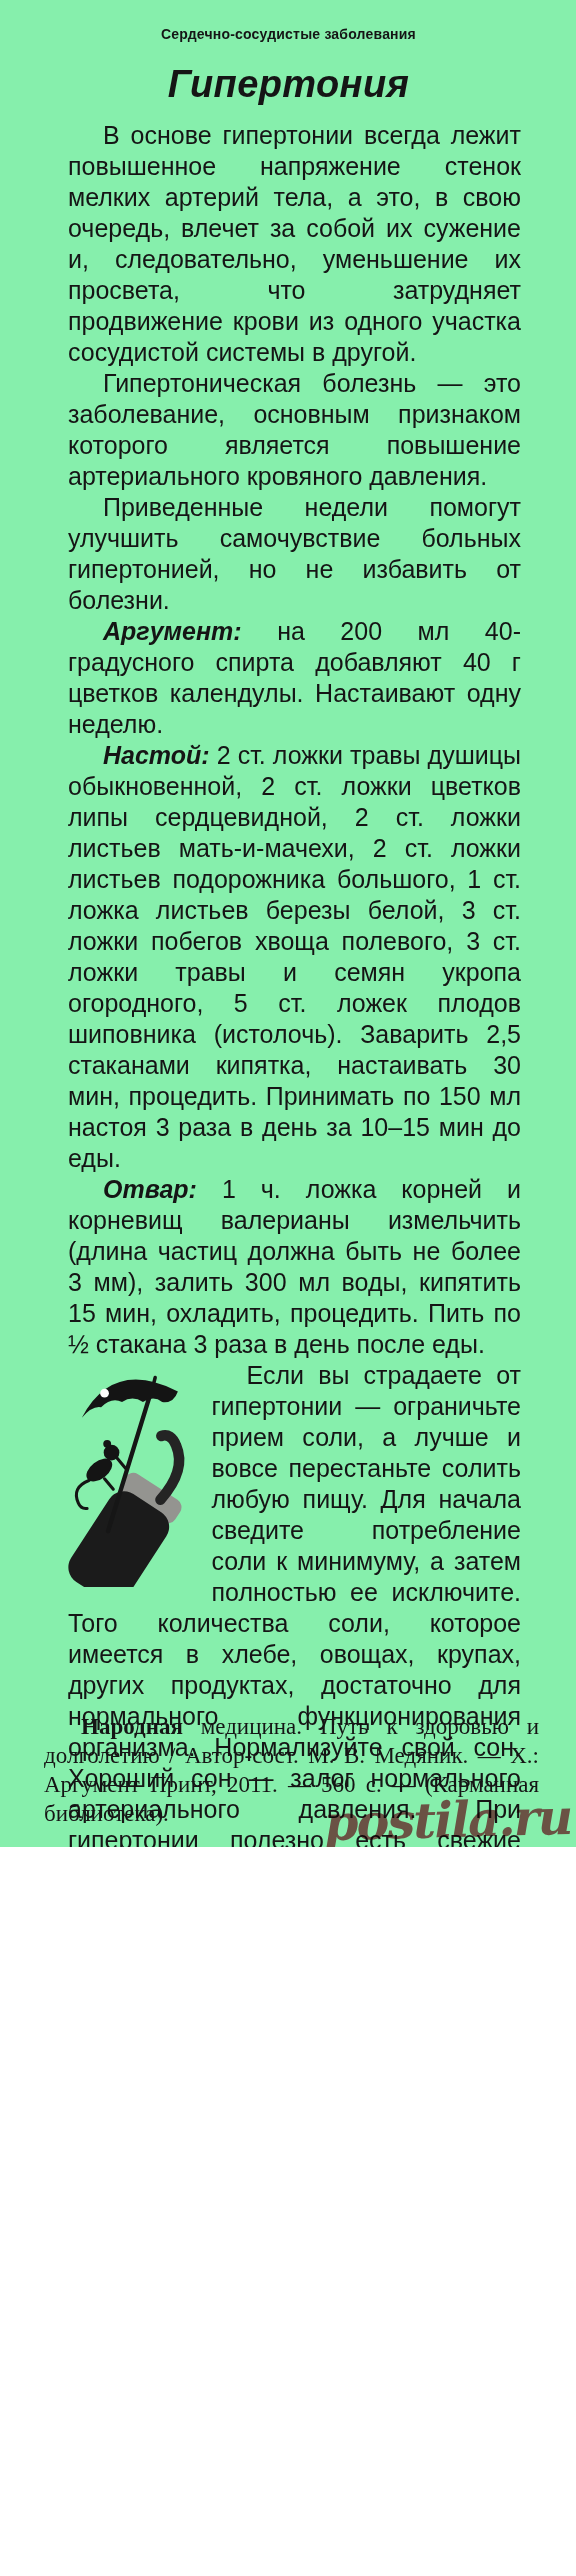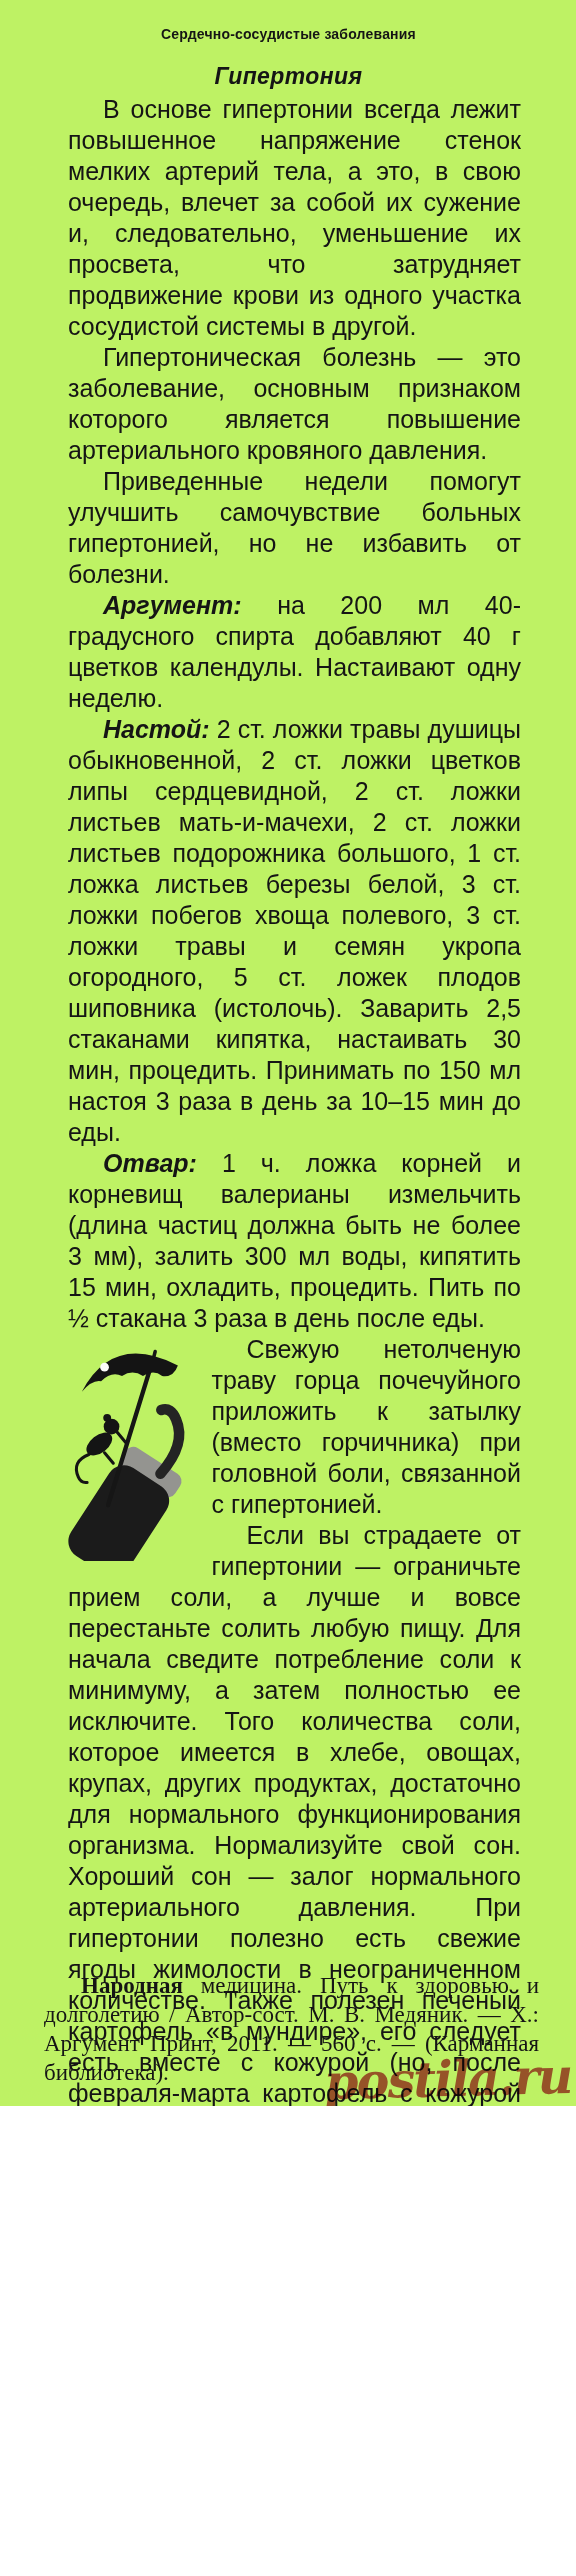--- a/index.html
+++ b/index.html
@@ -1,36 +1,36 @@
 <!DOCTYPE html>
 <html lang="ru" style="font-size:14px"><head>
 <meta charset="utf-8">
 <style>
   html, body { margin: 0; padding: 0; background: #ffffff; }
   .page {
     position: relative;
     width: 577px;
-    height: 2106px;
+    height: 1847px;
     margin: 0 auto;
-    background: #bef264;
+    background: #86efac;
     overflow: hidden;
     font-family: "Liberation Sans", sans-serif;
     color: #151515;
   }
   .running-header {
     padding-top: 26px;
     text-align: center;
     font-size: 14px;
     font-weight: bold;
     letter-spacing: 0.2px;
   }
   .title {
-    margin: 21px 0 4px 0;
+    margin: 21px 0 14px 0;
     text-align: center;
-    font-size: 23px;
+    font-size: 38px;
     font-style: italic;
     font-weight: bold;
     letter-spacing: 0.4px;
   }
   .body-text {
     padding: 0 56px 0 68px;
     font-size: 25px;
     line-height: 31px;
     text-align: justify;
   }
@@ -110,21 +110,20 @@
           <ellipse cx="46" cy="118" rx="17" ry="10" transform="rotate(-38 46 118)" fill="#141414"></ellipse>
           <circle cx="60" cy="98" r="9" fill="#141414"></circle>
           <circle cx="55" cy="88" r="4.5" fill="#141414"></circle>
           <path d="M34,130 q-20,8 -12,26 q3,7 10,6" fill="none" stroke="#141414" stroke-width="3.5" stroke-linecap="round"></path>
           <path d="M66,104 L76,116" stroke="#141414" stroke-width="3.5" stroke-linecap="round"></path>
           <path d="M52,128 L62,140" stroke="#141414" stroke-width="3.5" stroke-linecap="round"></path>
         </g>
       </svg>
     </div>
 
-    <p class="para"><span>Свежую нетолченую траву горца почечуйного приложить к затылку (вместо горчичника) при головной боли, связанной с гипертонией.</span></p>
     <p class="para"><span>Если вы страдаете от гипертонии — ограничьте прием соли, а лучше и вовсе перестаньте солить любую пищу. Для начала сведите потребление соли к минимуму, а затем полностью ее исключите. Того количества соли, которое имеется в хлебе, овощах, крупах, других продуктах, достаточно для нормального функционирования организма. Нормализуйте свой сон. Хороший сон — залог нормального артериального давления. При гипертонии полезно есть свежие ягоды жимолости в неограниченном количестве. Также полезен печеный картофель «в мундире», его следует есть вместе с кожурой (но, после февраля-марта картофель с кожурой лучше не использовать, т.к. в нем в это время накапливается много соланина, особенно в сильно проросших и позеленевших клубнях). Также полезны варенье и отвар сушеных плодов черной смородины, которые можно употреблять в виде чая. Тем, кто страдает гипертонией, очень полезно гулять вблизи дубовых деревьев — летучие фитонциды дуба понижают артериальное давление. Кроме того, это народное средство очень приятно.</span></p>
   </div>
 
   <div class="footer">
     <span class="lead" style="font-style:normal">Народная</span><span> медицина. Путь к здоровью и долголетию / Автор-сост. М. В. Медяник. — Х.: Аргумент Принт, 2011. — 560 с. — (Карманная библиотека).</span>
   </div>
 
   <div class="watermark" style="color: rgb(194, 64, 78);">postila.ru</div>
 
 </div>

